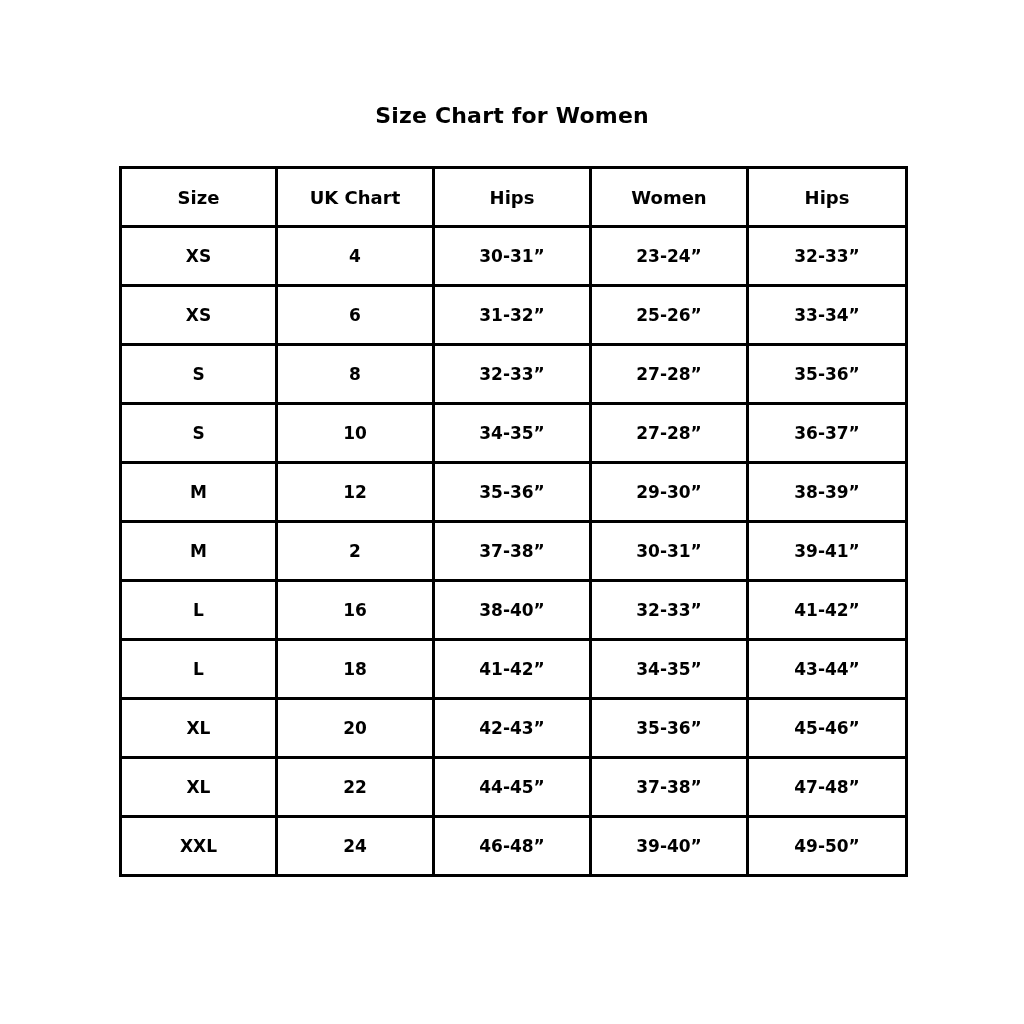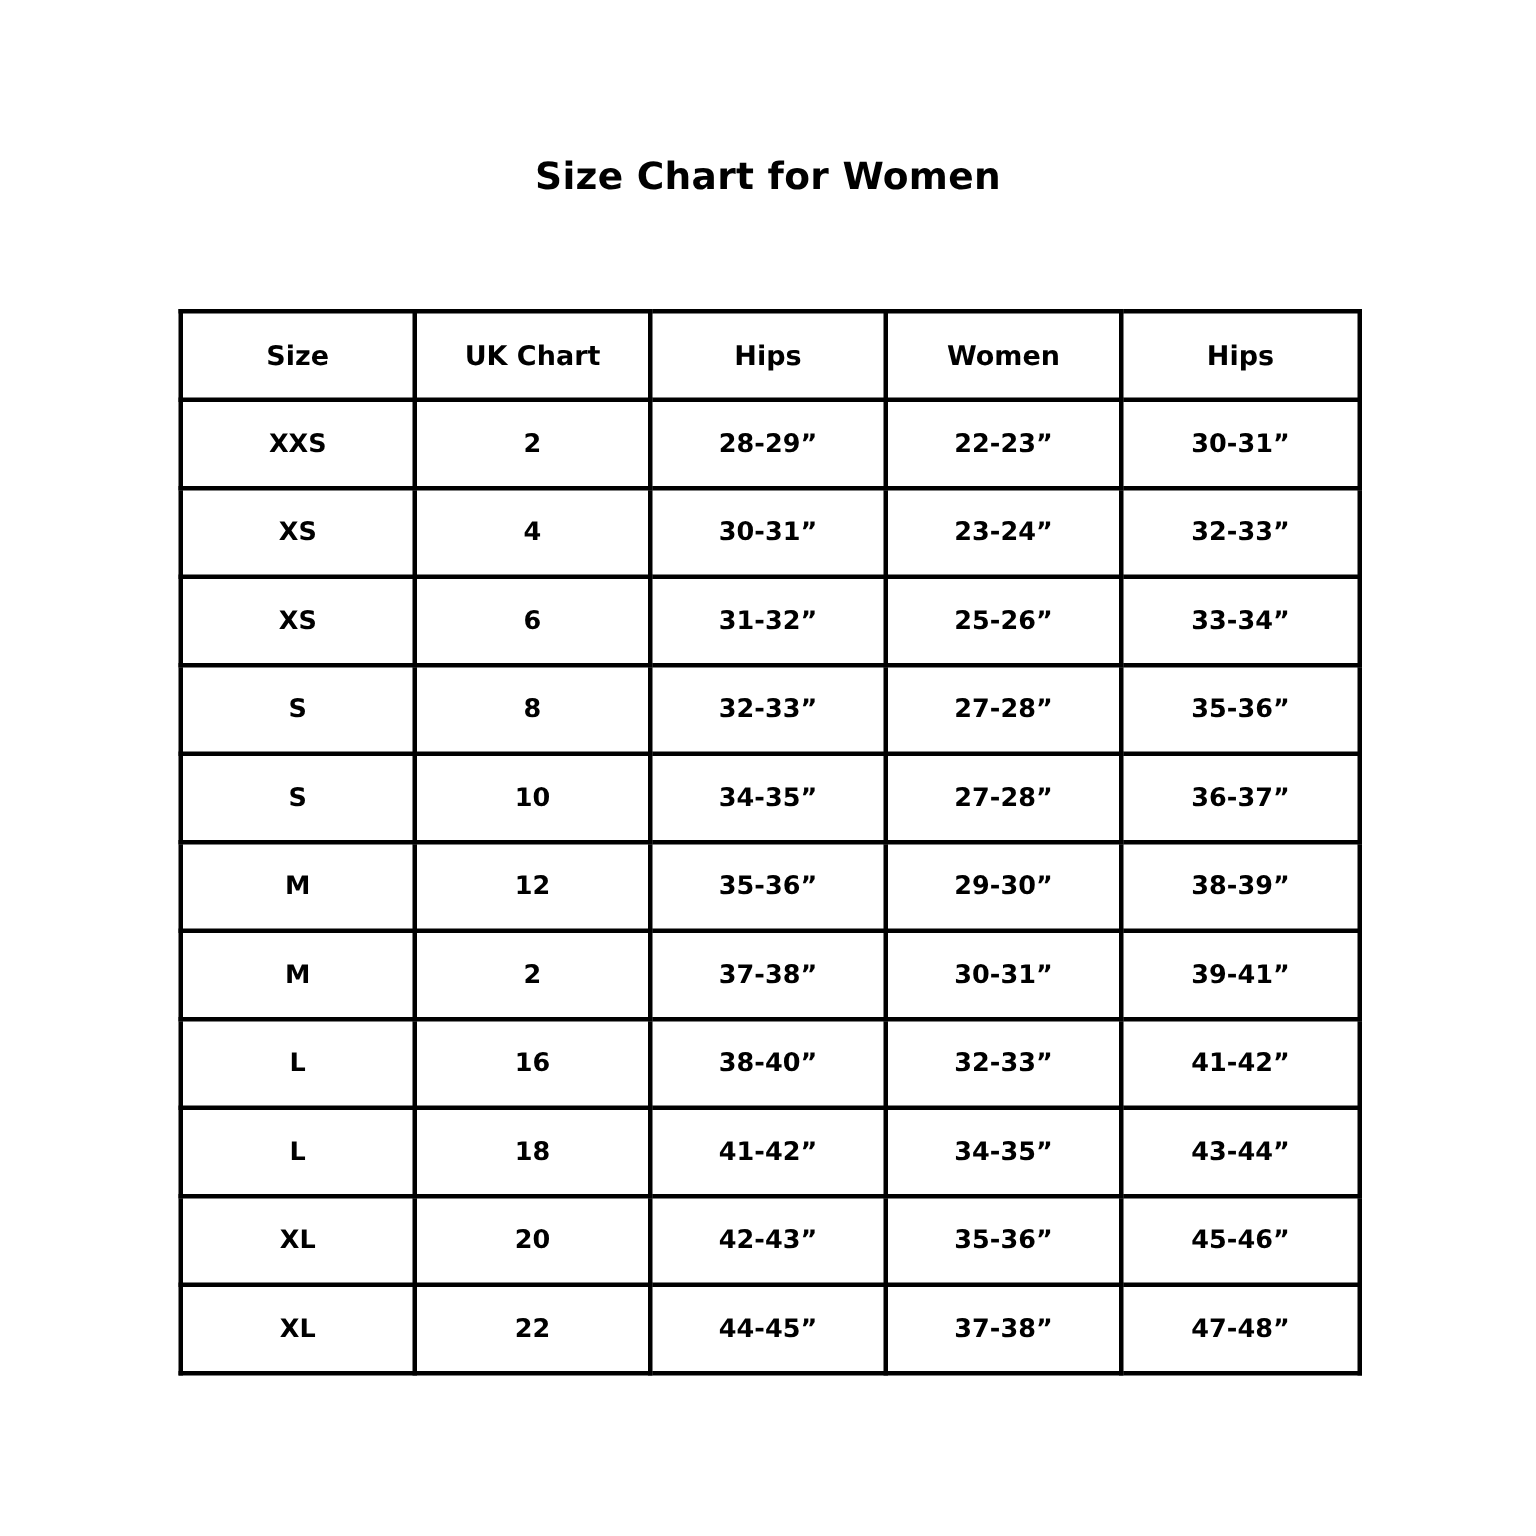--- a/index.html
+++ b/index.html
@@ -19,30 +19,29 @@
     width: 1024px;
     height: 1024px;
     box-sizing: border-box;
   }
   .chart-title {
     position: absolute;
     top: 103px;
     left: 0;
     width: 1024px;
     text-align: center;
-    font-size: 25px;
+    font-size: 22px;
     font-weight: bold;
     letter-spacing: 0.2px;
   }
   .table-wrap {
     position: absolute;
     top: 166px;
     left: 119px;
     width: 790px;
-    margin-top: 40px;
   }
   table.size-table {
     border-collapse: collapse;
     width: 786px;
     table-layout: fixed;
   }
   table.size-table td,
   table.size-table th {
     border: 3px solid #000000;
     height: 56px;
@@ -81,27 +80,20 @@
       <thead>
         <tr>
           <th>Size</th>
           <th>UK Chart</th>
           <th>Hips</th>
           <th>Women</th>
           <th>Hips</th>
         </tr>
       </thead>
       <tbody>
-        <tr>
-          <td>XXS</td>
-          <td>2</td>
-          <td>28-29”</td>
-          <td>22-23”</td>
-          <td>30-31”</td>
-        </tr>
         <tr>
           <td>XS</td>
           <td>4</td>
           <td>30-31”</td>
           <td>23-24”</td>
           <td>32-33”</td>
         </tr>
         <tr>
           <td>XS</td>
           <td>6</td>
@@ -158,17 +150,24 @@
           <td>35-36”</td>
           <td>45-46”</td>
         </tr>
         <tr>
           <td>XL</td>
           <td>22</td>
           <td>44-45”</td>
           <td>37-38”</td>
           <td>47-48”</td>
         </tr>
+        <tr>
+          <td>XXL</td>
+          <td>24</td>
+          <td>46-48”</td>
+          <td>39-40”</td>
+          <td>49-50”</td>
+        </tr>
       </tbody>
     </table>
   </div>
 
 </div>
 
 </body></html>

